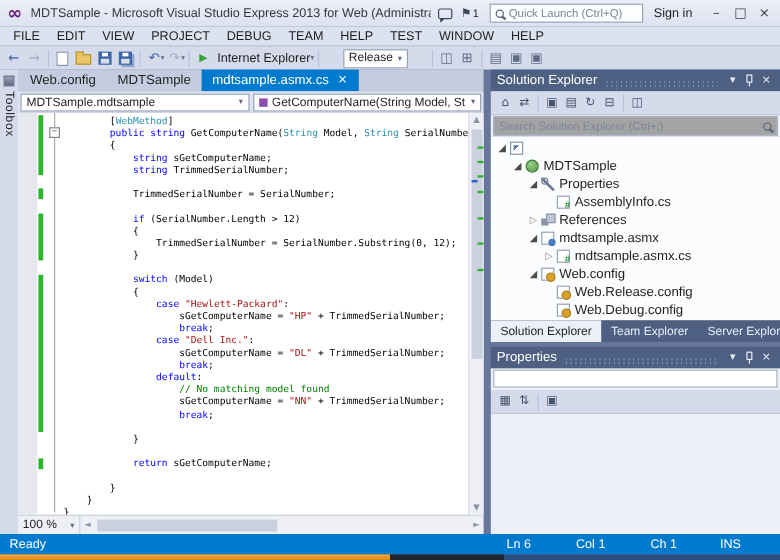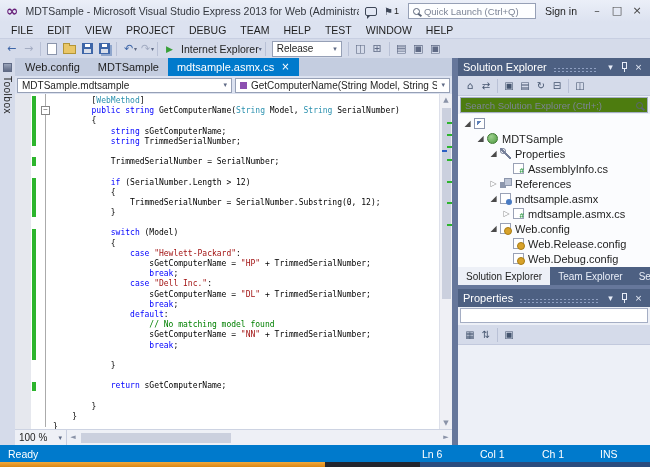--- a/index.html
+++ b/index.html
@@ -34,21 +34,21 @@
   .toolbar {height:20px;background:#D5DBEA;border-top:1px solid #C8CFE2;display:flex;align-items:center;padding:0 3px;flex:none}
   .tbi {font-size:11px;width:17px;text-align:center;color:#5F6A85;flex:none;line-height:18px}
   .tbi.blue {color:#3E66A8}
   .tbi.dis {color:#A3ACC2}
   .tbi.green {color:#38A038;font-size:9px}
   .tb-sep {width:1px;height:14px;background:#B9C1D6;margin:0 3px;flex:none}
   .mini-down {font-size:6px;color:#5F6A85;margin-left:-3px;flex:none}
   .run-label {font-size:10.5px;color:#1E1E1E;margin:12px 3px;white-space:nowrap}
   .combo {background:#FFF;border:1px solid #96A0B6;height:16px;display:flex;align-items:center;font-size:10px;color:#1E1E1E;padding:0 4px}
   .combo .caret {margin-left:auto;font-size:7px;color:#5F6A85;padding-left:4px;flex:none}
-  .release-combo {width:70px;margin:0 3px;flex:none}
+  .release-combo {width:54px;margin:0 17px;flex:none}
   .icon-page {width:10px;height:12px;background:#FFF;border:1px solid #8C96AC;margin:0 3px;flex:none}
   .icon-folder {width:13px;height:9px;background:#E9C667;border:1px solid #B39536;position:relative;margin:2px 3px 0;flex:none}
   .icon-folder::before {content:'';position:absolute;top:-3px;left:-1px;width:5px;height:2px;background:#E9C667;border:1px solid #B39536;border-bottom:none}
   .icon-floppy {width:11px;height:11px;background:#3E66A8;position:relative;margin:0 3px;flex:none}
   .icon-floppy::before {content:'';position:absolute;top:1px;left:3px;width:5px;height:3px;background:#FFF}
   .icon-floppy::after {content:'';position:absolute;bottom:1px;left:2px;width:7px;height:4px;background:#D8DEEA}
   .saveall {box-shadow:2px 2px 0 #8FA6CC}
 
   
   .content {flex:1;display:flex;min-height:0}
@@ -94,31 +94,31 @@
   .editor-bottom {height:16px;background:#EEF0F6;border-top:1px solid #CDD3E2;display:flex;align-items:flex-end;flex:none}
   .zoom {width:52px;display:flex;align-items:center;font-size:10px;color:#1E1E1E;padding:0 4px;border-right:1px solid #C8CEDF;height:100%;flex:none}
   .zoom .caret {margin-left:auto;font-size:7px;color:#5F6A85}
   .hscroll {flex:1;position:relative;height:100%}
   .hs-arrow {position:absolute;top:0;width:12px;height:100%;text-align:center;font-size:7px;color:#8A93A8;line-height:15px}
   .hs-arrow.left {left:0}
   .hs-arrow.right {right:0}
   .hs-thumb {position:absolute;left:14px;top:3px;width:150px;height:10px;background:#CBD0DE}
 
   
-  .right-col {width:192px;display:flex;flex-direction:column;flex:none}
+  .right-col {width:241px;display:flex;flex-direction:column;flex:none}
   .tw-header {height:18px;background:#4D6082;color:#FFF;display:flex;align-items:center;padding:0 5px;font-size:11px;flex:none}
   .tw-grip {flex:1;height:7px;margin:6px 6px 0;background-image:radial-gradient(#8FA0C2 0.8px,transparent 0.9px);background-size:4px 3px}
   .tw-hicon {font-size:9px;color:#E8EDF8;width:13px;text-align:center;flex:none}
   .pin {width:5px;height:7px;border:1px solid #E8EDF8;position:relative;margin:0 5px 3px;flex:none}
   .pin::after {content:'';position:absolute;left:1px;bottom:-4px;width:1px;height:3px;background:#E8EDF8}
 
   .se-toolbar {height:20px;background:#D5DBEA;border-bottom:1px solid #C2C9DD;display:flex;align-items:center;padding:0 4px;flex:none}
   .se-tbi {font-size:10px;color:#44546E;width:16px;text-align:center;flex:none}
   .se-search {height:18px;background:#EDF0F7;padding:1px 2px;flex:none;display:flex}
-  .search-box {flex:1;background:#4d7c0f;border:1px solid #A5AEC4;display:flex;align-items:center;padding:0 4px;min-width:0}
+  .search-box {flex:1;background:#a3a3a3;border:1px solid #A5AEC4;display:flex;align-items:center;padding:0 4px;min-width:0}
   .search-box input {flex:1;border:none;outline:none;font-size:9.5px;font-family:inherit;background:transparent;min-width:0}
   .search-box .mag {margin:0 0 0 4px}
 
   .se-tree {height:153px;background:#FBFCFE;overflow:hidden;padding-top:2px;flex:none}
   .tree-row {height:15px;display:flex;align-items:center;font-size:11px;color:#1E1E1E;white-space:nowrap}
   .tree-arrow {width:11px;font-size:8px;color:#4A4A4A;text-align:center;flex:none}
   .tree-arrow.closed {color:#8A8A8A}
   .tree-label {margin-left:2px}
   .ti {width:11px;height:11px;display:inline-block;margin:0 2px 0 1px;position:relative;flex:none}
   .ti-solution {border:1px solid #8A94AC;background:#FFF}

